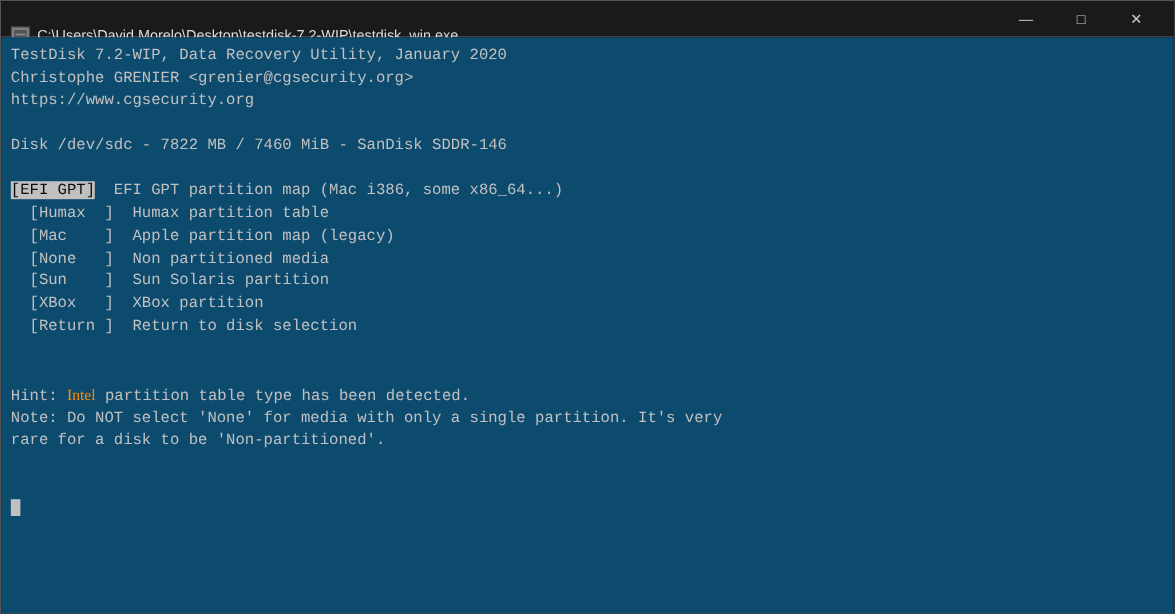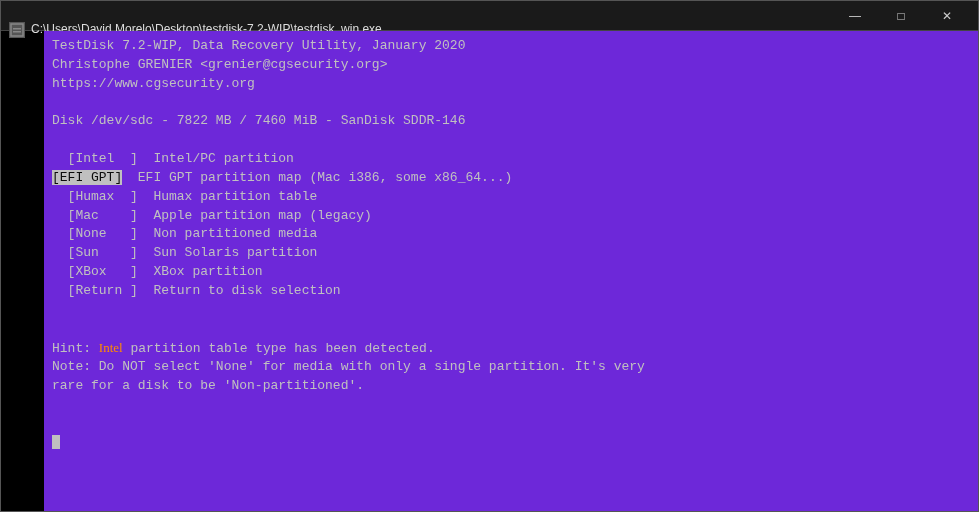--- a/index.html
+++ b/index.html
@@ -75,27 +75,26 @@
       align-items: center;
       justify-content: center;
       color: #ccc;
       font-size: 16px;
       cursor: pointer;
       font-family: 'Segoe UI', Arial, sans-serif;
       font-size: 12px;
     }
 
     .terminal {
-      background: #6d28d9;
+      background: #0c4a6e;
       flex: 1;
       padding: 6px 8px;
       overflow: hidden;
       color: #c0c0c0;
       line-height: 1.4;
-      margin-left: 43px;
     }
 
     .line {
       white-space: pre;
       line-height: 1.45;
     }
 
     .selected-item {
       background: #c0c0c0;
       color: #0c0c0c;
@@ -146,21 +145,20 @@
     </div>
   </div>
 
   <div class="terminal">
     <div class="line">TestDisk 7.2-WIP, Data Recovery Utility, January 2020</div>
     <div class="line">Christophe GRENIER &lt;grenier@cgsecurity.org&gt;</div>
     <div class="line">https://www.cgsecurity.org</div>
     <div class="line empty-line"></div>
     <div class="line">Disk /dev/sdc - 7822 MB / 7460 MiB - SanDisk SDDR-146</div>
     <div class="line empty-line"></div>
-    <div class="line">  [Intel  ]  Intel/PC partition</div>
     <div class="line"><span class="selected-item">[EFI GPT]</span>  EFI GPT partition map (Mac i386, some x86_64...)</div>
     <div class="line">  [Humax  ]  Humax partition table</div>
     <div class="line">  [Mac    ]  Apple partition map (legacy)</div>
     <div class="line">  [None   ]  Non partitioned media</div>
     <div class="line">  [Sun    ]  Sun Solaris partition</div>
     <div class="line">  [XBox   ]  XBox partition</div>
     <div class="line">  [Return ]  Return to disk selection</div>
     <div class="line empty-line"></div>
     <div class="line empty-line"></div>
     <div class="line">Hint: <span class="hint-intel">Intel</span> partition table type has been detected.</div>

